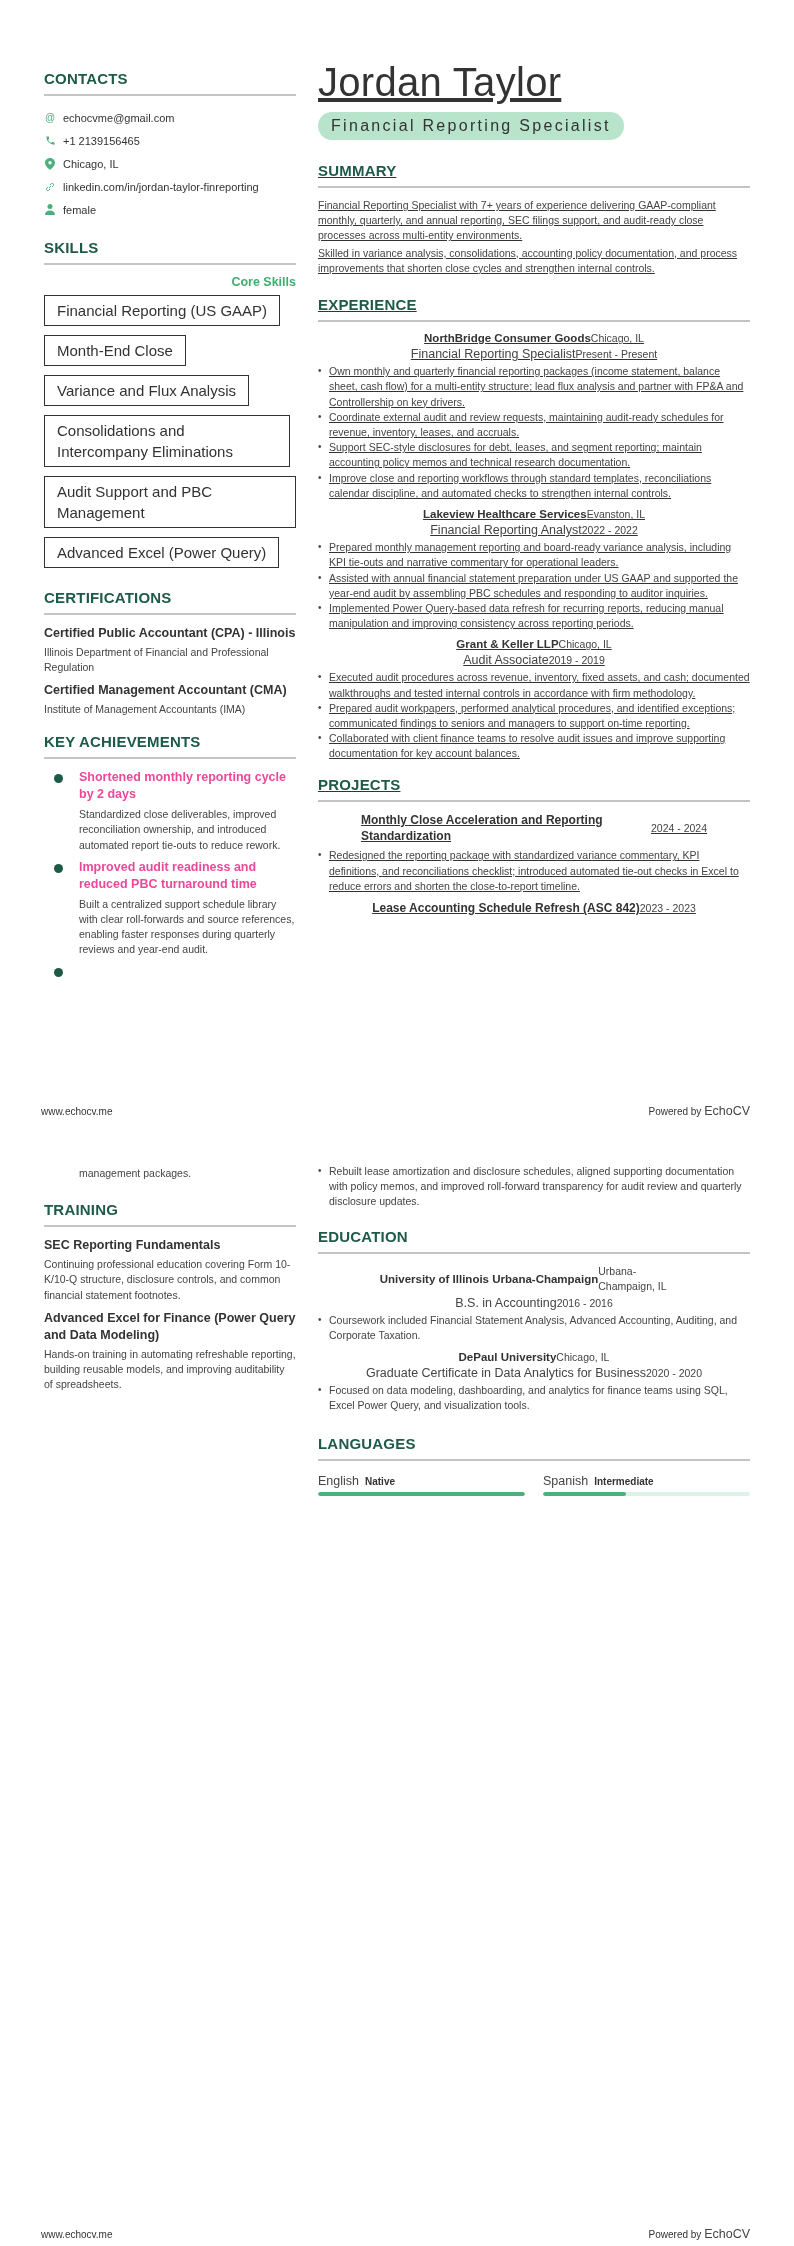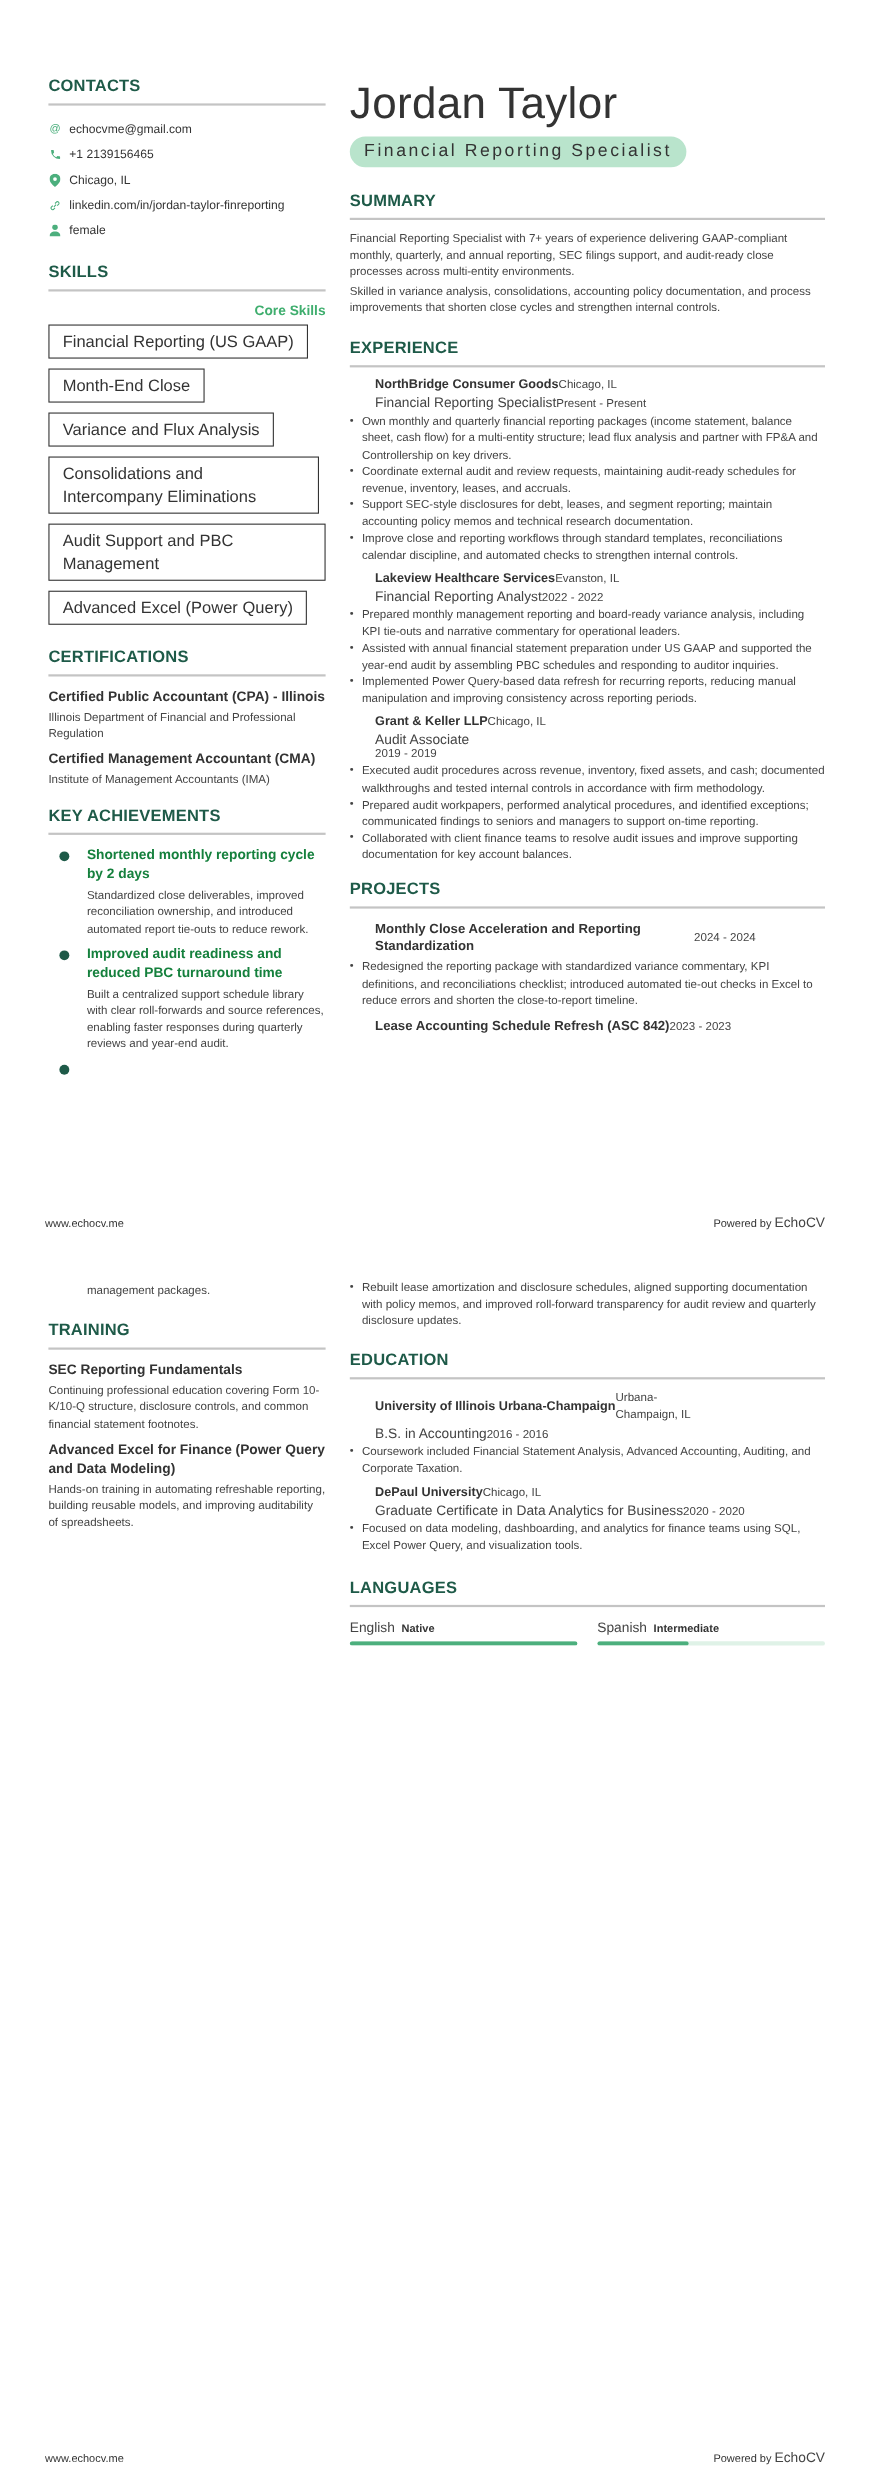--- a/index.html
+++ b/index.html
@@ -10,26 +10,26 @@
   .right { position: absolute; left: 318px; width: 432px; }
   .sec-title { font-size: 15px; font-weight: bold; color: #1e5a48; letter-spacing: 0.2px; padding-bottom: 7px; border-bottom: 2px solid #c4c4c4; margin-bottom: 10px; }
   .contact-row { display: flex; align-items: center; font-size: 11px; color: #333; height: 23px; }
   .contact-row .ic { width: 12px; height: 12px; margin-right: 7px; display: inline-flex; align-items: center; justify-content: center; color: #4caf7d; font-size: 10px; }
   .skill-sub { color: #3fae6e; font-weight: bold; font-size: 12.5px; margin: 4px 0 6px 0; text-align: right; }
   .chip { display: inline-block; border: 1px solid #333; padding: 4px 12px; font-size: 15px; color: #333; margin-bottom: 9px; line-height: 1.4; }
   .cert-name { font-weight: bold; font-size: 12.5px; color: #333; line-height: 1.35; }
   .cert-org { font-size: 10.5px; color: #444; line-height: 1.45; margin: 3px 0 7px 0; }
   .ach { display: flex; margin-bottom: 6px; }
   .ach .dot { width: 9px; height: 9px; border-radius: 50%; background: #1e5a48; margin: 5px 16px 0 10px; flex-shrink: 0; }
-  .ach-title { font-weight: bold; font-size: 12.5px; line-height: 1.35; color: #15803d; }
+  .ach-title { font-weight: bold; font-size: 12.5px; line-height: 1.35; color: #ec4899; }
   .ach-desc { font-size: 10.5px; line-height: 1.45; color: #444; margin-top: 4px; }
   .name { font-size: 40px; color: #333; line-height: 1; letter-spacing: 0.3px; }
   .pill { display: inline-block; background: #b9e4cc; border-radius: 16px; padding: 5px 13px; font-size: 16px; letter-spacing: 2.3px; color: #333; margin-top: 10px; }
   .para { font-size: 10.5px; line-height: 1.45; color: #444; }
-  .row { display: flex; justify-content: flex-start; align-items: baseline; margin-left: 23px; }
+  .row { display: flex; justify-content: center; align-items: baseline; }
   .org { font-weight: bold; font-size: 11.5px; color: #333; }
   .loc { font-size: 10.5px; color: #444; }
   .role { font-size: 12.5px; color: #444; }
   .date { font-size: 10.5px; color: #444; }
   ul.b { list-style: none; margin: 3px 0 7px 0; }
   ul.b li { position: relative; padding-left: 11px; font-size: 10.5px; line-height: 1.45; color: #444; }
   ul.b li::before { content: "•"; position: absolute; left: 0; top: 0; font-size: 10px; }
   .footer { position: absolute; left: 41px; right: 44px; font-size: 10px; color: #333; display: flex; justify-content: space-between; align-items: baseline; }
   .footer .brand { font-size: 12.5px; color: #444; }
   .lang-row { display: flex; gap: 18px; }
@@ -127,21 +127,21 @@
           <div class="ach-title">Improved audit readiness and reduced PBC turnaround time</div>
           <div class="ach-desc">Built a centralized support schedule library with clear roll-forwards and source references, enabling faster responses during quarterly reviews and year-end audit.</div>
         </div>
       </div>
       <div class="ach">
         <span class="dot"></span>
       </div>
     </section>
   </div>
 
-  <div class="right" style="top:74px;">
+  <div class="right" style="top:62px;text-decoration:underline;">
     <header>
       <div class="name">Jordan Taylor</div>
       <div class="pill">Financial Reporting Specialist</div>
     </header>
 
     <section style="margin-top:22px;">
       <div class="sec-title">SUMMARY</div>
       <p class="para">Financial Reporting Specialist with 7+ years of experience delivering GAAP-compliant monthly, quarterly, and annual reporting, SEC filings support, and audit-ready close processes across multi-entity environments.</p>
       <p class="para" style="margin-top:2px;">Skilled in variance analysis, consolidations, accounting policy documentation, and process improvements that shorten close cycles and strengthen internal controls.</p>
     </section>
@@ -180,21 +180,21 @@
           <li>Assisted with annual financial statement preparation under US GAAP and supported the year-end audit by assembling PBC schedules and responding to auditor inquiries.</li>
           <li>Implemented Power Query-based data refresh for recurring reports, reducing manual manipulation and improving consistency across reporting periods.</li>
         </ul>
       </div>
 
       <div>
         <div class="row">
           <span class="org">Grant &amp; Keller LLP</span>
           <span class="loc">Chicago, IL</span>
         </div>
-        <div class="row" style="margin-top:3px;flex-direction:column;">
+        <div class="row" style="margin-top:3px;">
           <span class="role">Audit Associate</span>
           <span class="date">2019 - 2019</span>
         </div>
         <ul class="b">
           <li>Executed audit procedures across revenue, inventory, fixed assets, and cash; documented walkthroughs and tested internal controls in accordance with firm methodology.</li>
           <li>Prepared audit workpapers, performed analytical procedures, and identified exceptions; communicated findings to seniors and managers to support on-time reporting.</li>
           <li>Collaborated with client finance teams to resolve audit issues and improve supporting documentation for key account balances.</li>
         </ul>
       </div>
     </section>

